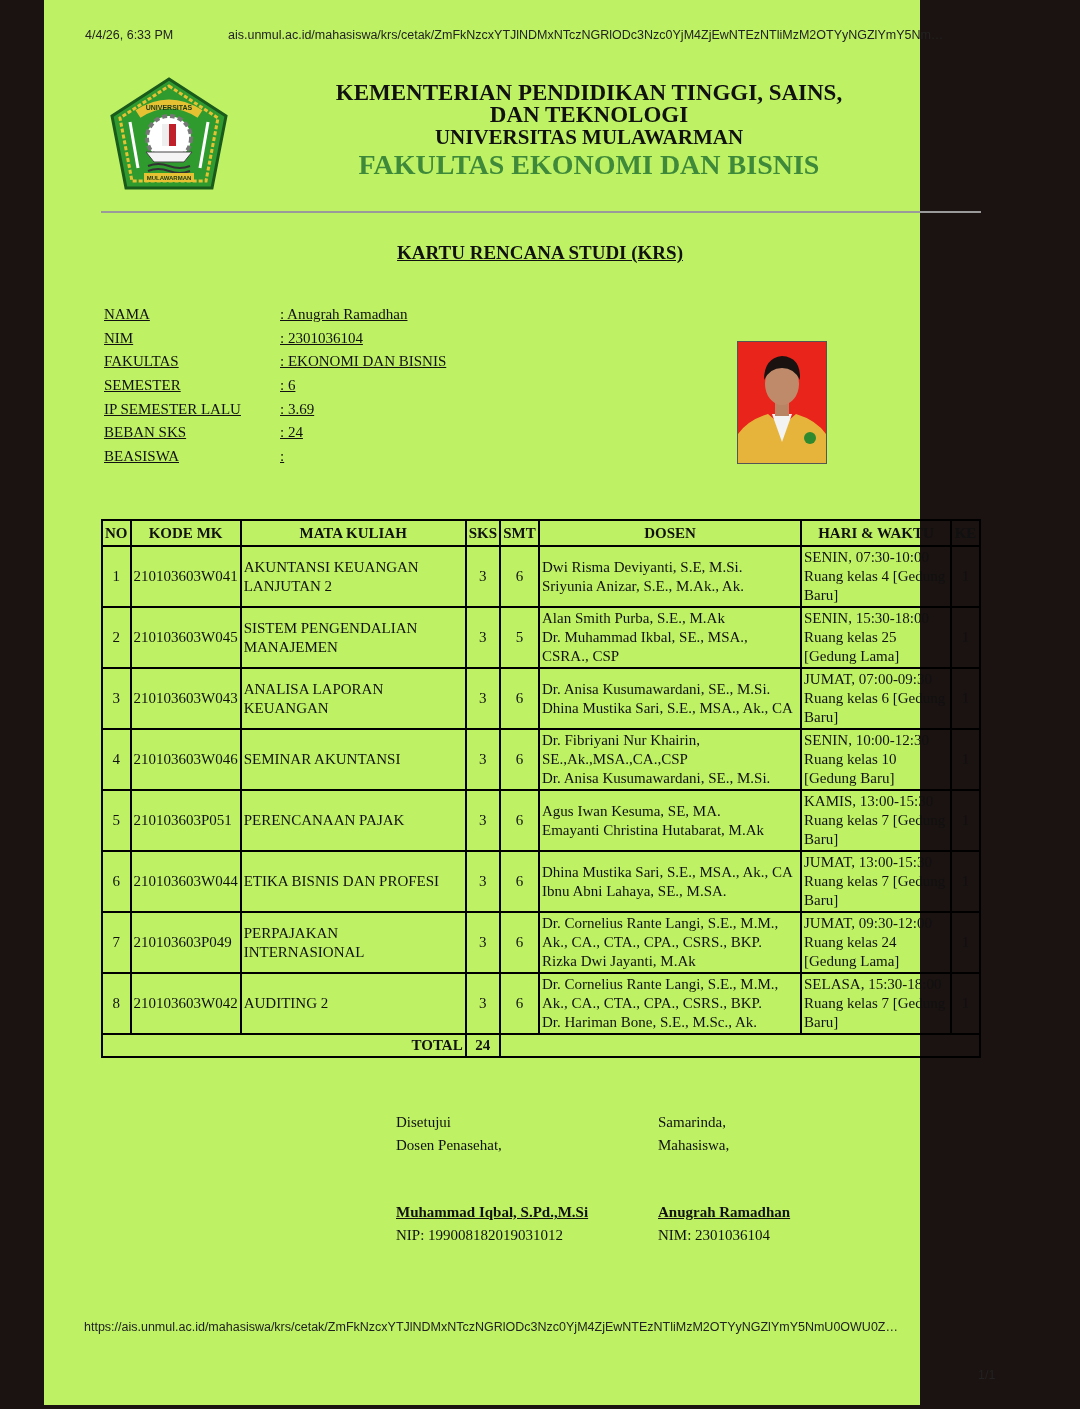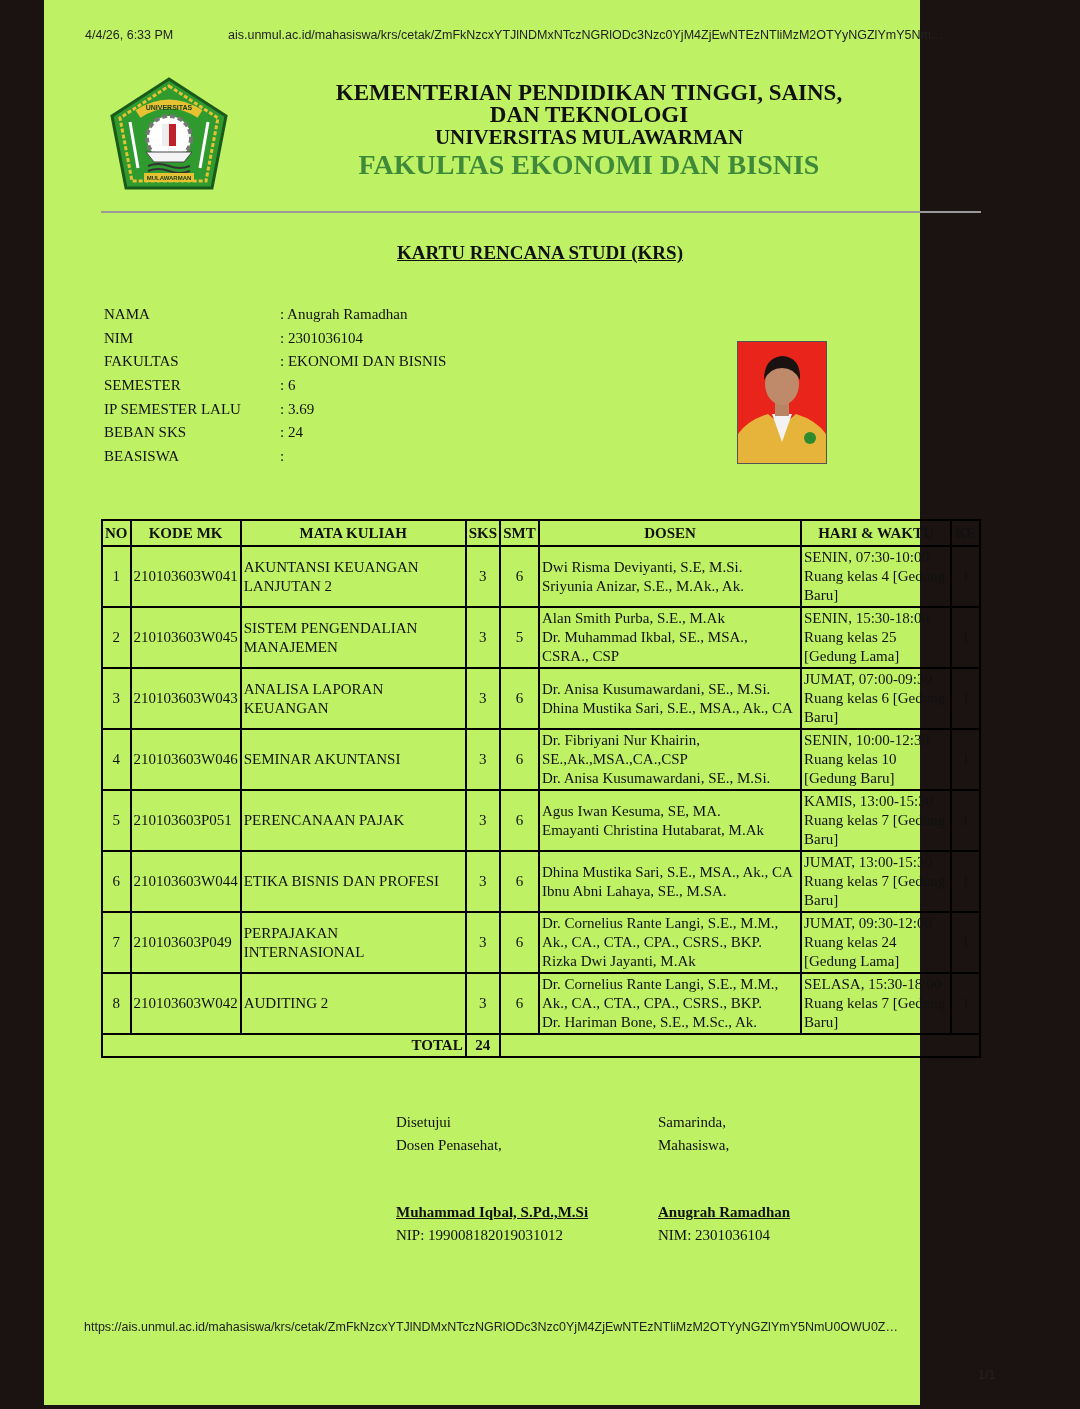--- a/index.html
+++ b/index.html
@@ -31,21 +31,21 @@
   .kop .l3 { font-weight: bold; font-size: 21px; line-height: 22px; }
   .kop .l4 { font-weight: bold; font-size: 28px; line-height: 30px; color: #3f8a3a; margin-top: 2px; }
 
   .hr { position: absolute; left: 57px; top: 211px; width: 880px; height: 2px; background: #9a9a9a; }
 
   .doc-title {
     position: absolute; left: 0; width: 992px; top: 242px; text-align: center;
     font-size: 19px; font-weight: bold; text-decoration: underline;
   }
 
-  .info { position: absolute; left: 60px; top: 306px; font-size: 15px; }
+  .info { position: absolute; left: 60px; top: 306px; font-size: 15px; text-decoration: underline; }
   .info .row { height: 23.7px; display: flex; }
   .info .lbl { width: 176px; }
   .info .val { }
 
   .photo {
     position: absolute; left: 693px; top: 341px; width: 88px; height: 121px;
     border: 1px solid #555; background: #e8241b; overflow: hidden;
   }
 
   table.krs {

